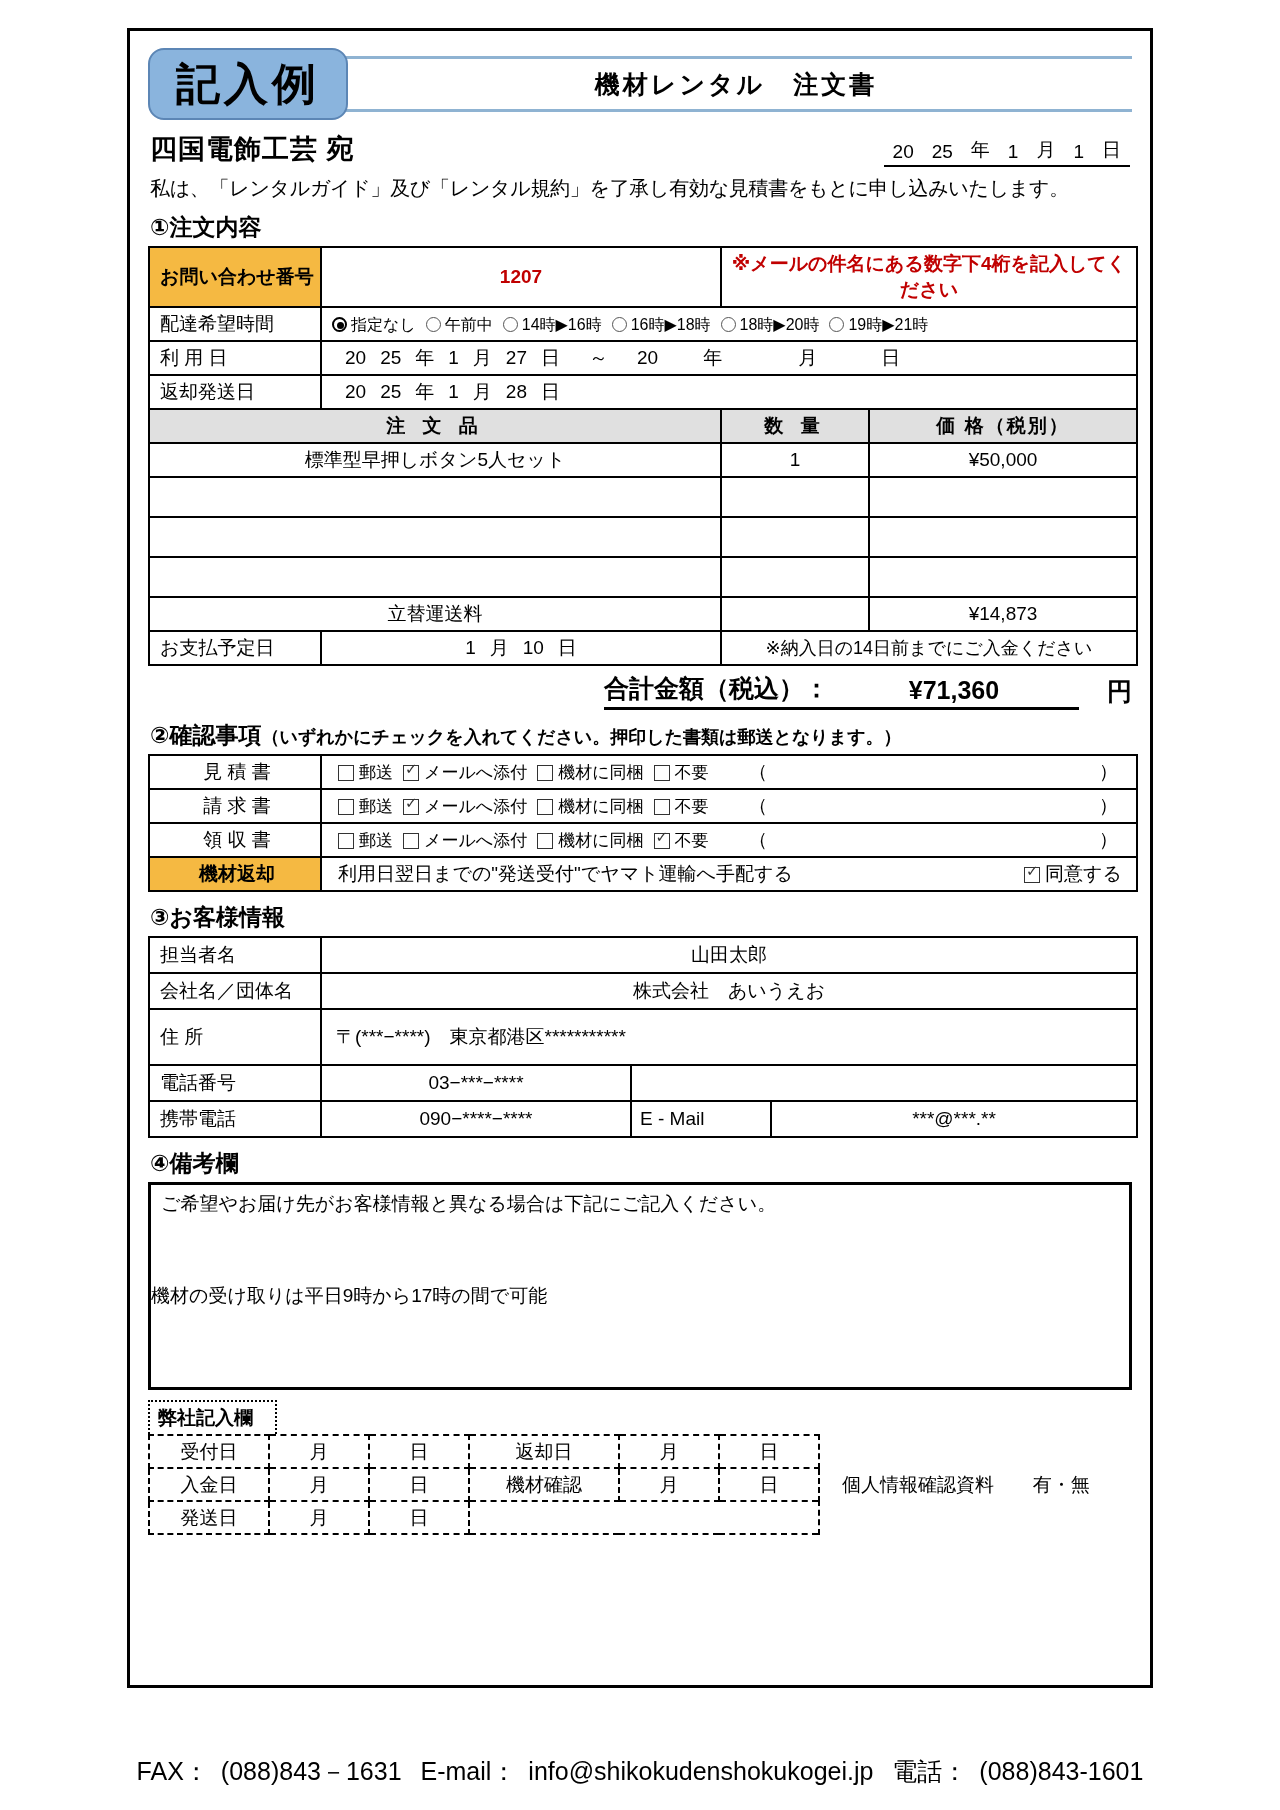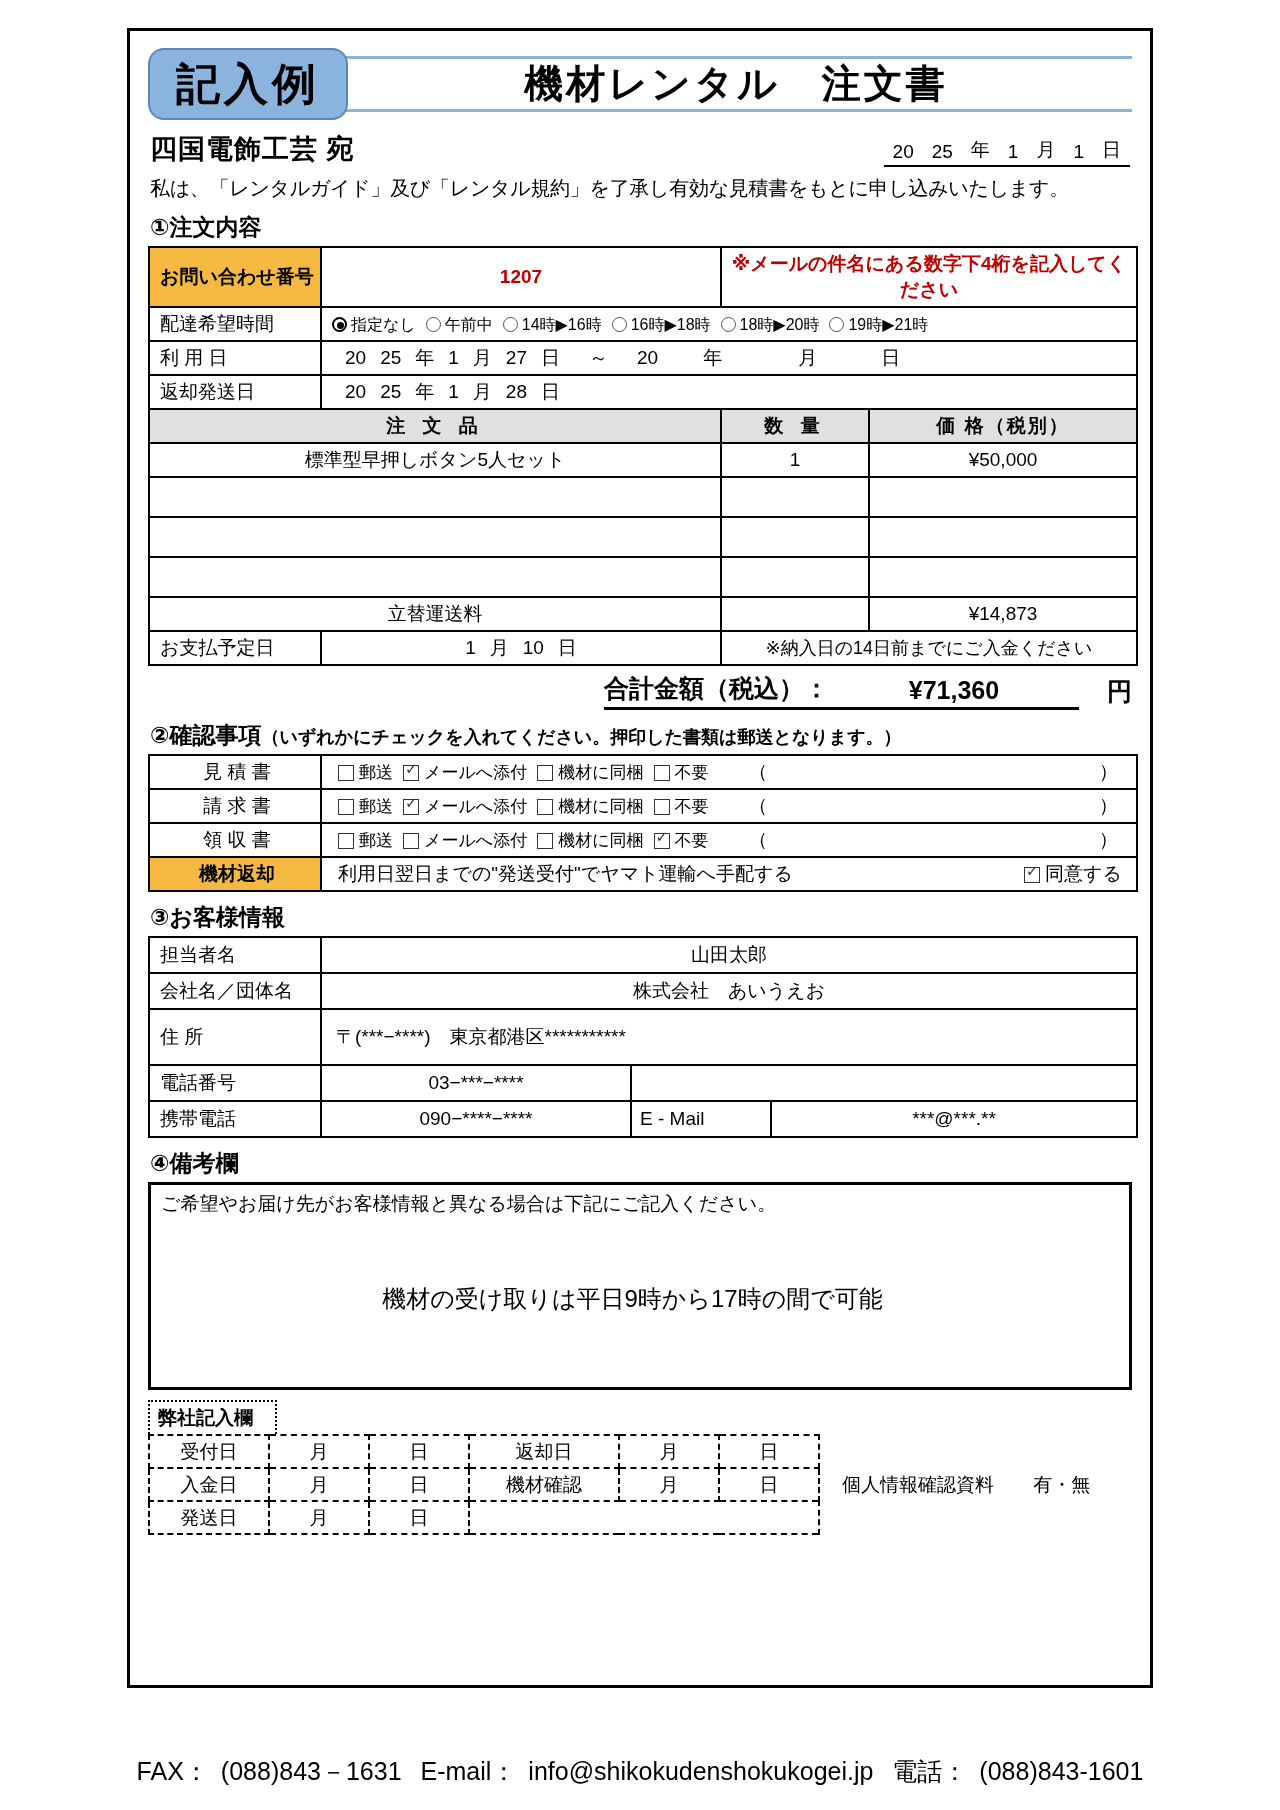--- a/index.html
+++ b/index.html
@@ -36,21 +36,21 @@
     flex: 0 0 auto;
     z-index: 2;
   }
   .title-bar {
     flex: 1 1 auto;
     margin-left: -8px;
     border-top: 3px solid #8fb3d2;
     border-bottom: 3px solid #8fb3d2;
     height: 56px;
     display: flex; align-items: center; justify-content: center;
-    font-size: 39px; font-weight: bold; letter-spacing: 3px;
+    font-size: 25px; font-weight: bold; letter-spacing: 3px;
   }
 
   
   .addr-row { display: flex; align-items: flex-end; justify-content: space-between; margin: 8px 2px 4px 2px; }
   .addressee { font-size: 27px; font-weight: bold; letter-spacing: 1px; }
   .datebox { display: flex; align-items: flex-end; gap: 0; border-bottom: 2px solid #000; padding-bottom: 2px; }
   .datebox span { font-size: 19px; padding: 0 9px; }
   .lead { font-size: 20px; margin: 8px 2px 10px 2px; letter-spacing: -0.3px; }
 
   
@@ -109,32 +109,32 @@
 
   
   table.cust td { border: 2px solid #000; font-size: 19px; height: 36px; padding: 3px 8px; }
 
   
   .remarks {
     border: 3px solid #000; height: 208px; padding: 6px 10px;
     font-size: 19px; position: relative;
   }
   .remarks .center-note {
-    position: absolute; left: 0; right: 15px; top: 98px; text-align: center; font-size: 24px;
+    position: absolute; left: 0; right: 15px; top: 98px; font-size: 19px;
   }
 
   
   .internal-wrap { margin-top: 10px; position: relative; }
   .internal-tag {
     display: inline-block; border: 2px dotted #000; border-bottom: none;
     padding: 3px 22px 3px 8px; font-size: 19px; font-weight: bold;
   }
   table.intern { width: 100%; border-collapse: collapse; table-layout: fixed; }
   table.intern td {
-    border: 2px dashed #000; font-size: 19px; height: 33px; padding: 2px 18px; text-align: center;
+    border: 2px dashed #000; font-size: 19px; height: 33px; padding: 2px 18px; text-align: center; font-family: Liberation Serif, serif;
   }
   table.intern td.open { border: none; border-left: 2px dashed #000; text-align: left; padding-left: 22px; }
 
   
   .footer {
     position: absolute; left: 0; right: 0; bottom: 22px;
     text-align: center; font-size: 25px; letter-spacing: 0px;
   }
   .footer span { margin: 0 6px; }
 </style>

